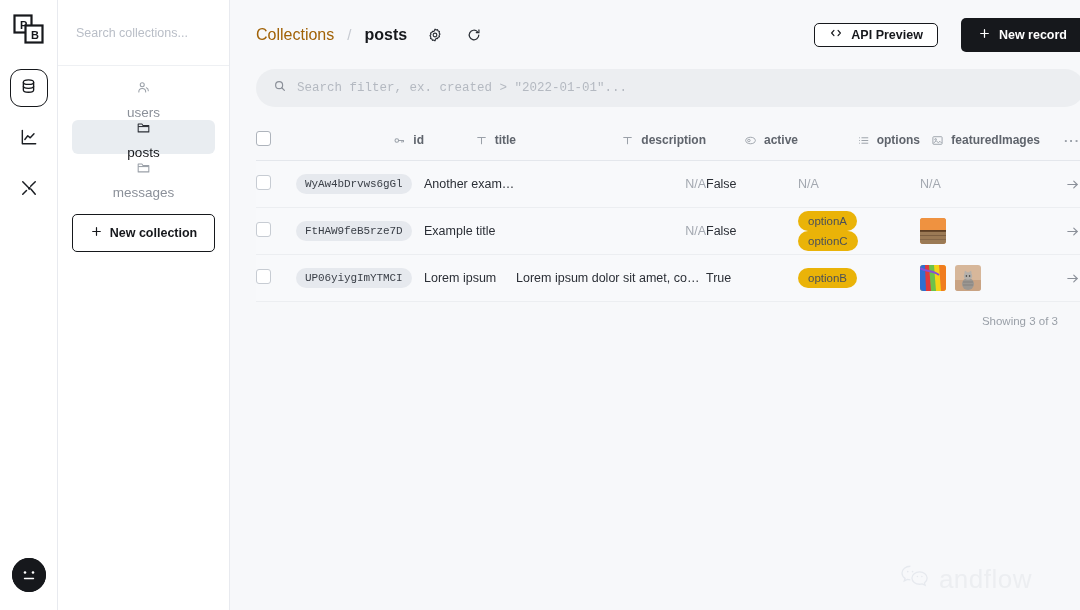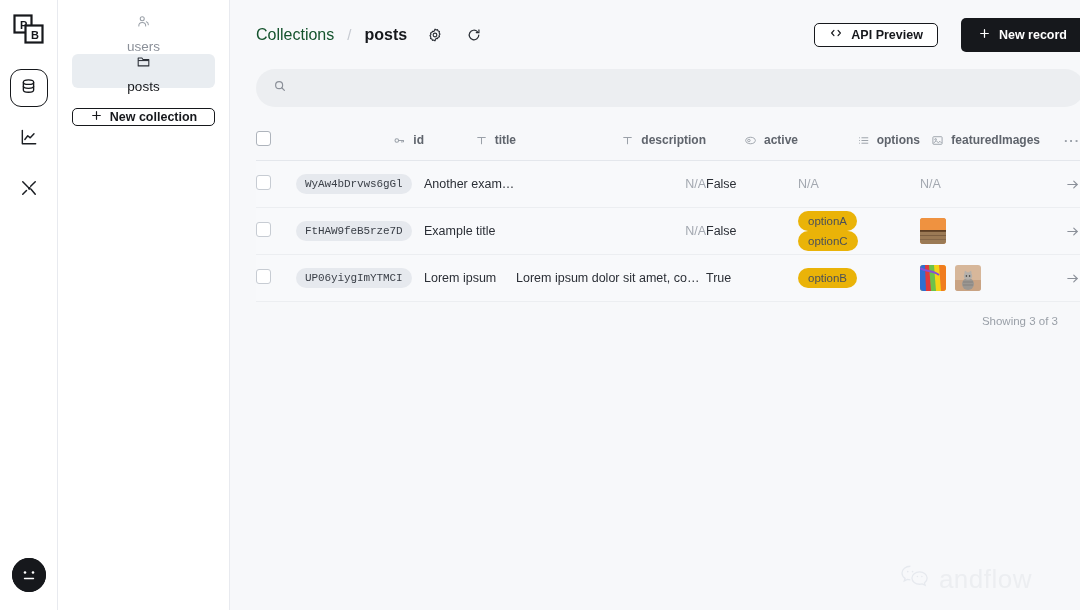--- a/index.html
+++ b/index.html
@@ -59,34 +59,34 @@
   .sb-item {
     display: flex; align-items: center; gap: 10px;
     height: 34px; padding: 0 10px; border-radius: 6px;
     font-size: 13.5px; color: #8b9099; margin-bottom: 6px; flex-direction: column;
   }
   .sb-item.active { background: #e9edf1; color: #16181c; font-weight: 400; }
   .sb-item .ic { display: flex; width: 15px; height: 15px; color: #9aa0a8; }
   .sb-item.active .ic { color: #2b2f36; }
   .new-collection {
     margin: 14px 14px 0 14px;
-    height: 18px; border: 1.6px solid #16181c; border-radius: 5px;
+    height: 38px; border: 1.6px solid #16181c; border-radius: 5px;
     background: #fff; color: #16181c;
     display: flex; align-items: center; justify-content: center; gap: 7px;
     font-size: 12.5px; font-weight: bold;
     font-family: "Liberation Sans", sans-serif;
   }
 
   
   .main { flex: 1; height: 610px; display: flex; flex-direction: column; position: relative; background: #f7f8fa; }
   .topbar {
     height: 69px; display: flex; align-items: center;
     padding: 0 26px; gap: 11px;
   }
-  .crumb { font-size: 16px; color: #14532d; }
+  .crumb { font-size: 16px; color: #a16207; }
   .crumb-sep { font-size: 15px; color: #c6cad1; margin: 0 2px; }
   .crumb-cur { font-size: 16px; color: #16181c; font-weight: bold; }
   .icon-btn { width: 22px; height: 22px; color: #2b2f36; display: flex; align-items: center; justify-content: center; margin-left: 6px; }
   .topbar-spacer { flex: 1; }
   .btn-outline {
     height: 24px; padding: 0 14px; border: 1.6px solid #16181c;
     border-radius: 5px; background: #fff; color: #16181c;
     display: flex; align-items: center; gap: 8px;
     font-size: 12.5px; font-weight: bold;
     font-family: "Liberation Sans", sans-serif;
@@ -217,20 +217,23 @@
       <svg viewBox="0 0 34 34" width="34" height="34">
         <circle cx="17" cy="17" r="17" fill="#16181c"></circle>
         <circle cx="13" cy="14.5" r="1.3" fill="#fff"></circle>
         <circle cx="21" cy="14.5" r="1.3" fill="#fff"></circle>
         <path d="M12.5 20.5h9" stroke="#fff" stroke-width="1.4" stroke-linecap="round"></path>
       </svg>
     </div>
   </div>
 
   <div class="sidebar">
+    <div class="sb-search">
+      <input type="text" placeholder="Search collections..." style="">
+    </div>
 
     <div class="sb-list">
 
       <div class="sb-item">
         <span class="ic">
           <svg viewBox="0 0 24 24" width="15" height="15" fill="none" stroke="currentColor" stroke-width="1.7" stroke-linecap="round" stroke-linejoin="round">
             <circle cx="10" cy="7.5" r="3.2"></circle>
             <path d="M4.5 19c0-3.2 2.5-5.3 5.5-5.3s5.5 2.1 5.5 5.3"></path>
             <path d="M16.5 12.5c2 .6 3.2 2.4 3.2 4.6"></path>
           </svg>
@@ -241,20 +244,29 @@
       <div class="sb-item active">
         <span class="ic">
           <svg viewBox="0 0 24 24" width="15" height="15" fill="none" stroke="currentColor" stroke-width="1.7" stroke-linejoin="round">
             <path d="M3.5 6.5h6l1.6 2.2h9.4v10.3H3.5z"></path>
             <path d="M3.5 10.5h17"></path>
           </svg>
         </span>
         <span>posts</span>
       </div>
 
+      <div class="sb-item">
+        <span class="ic">
+          <svg viewBox="0 0 24 24" width="15" height="15" fill="none" stroke="currentColor" stroke-width="1.7" stroke-linejoin="round">
+            <path d="M3.5 6.5h6l1.6 2.2h9.4v10.3H3.5z"></path>
+            <path d="M3.5 10.5h17"></path>
+          </svg>
+        </span>
+        <span>messages</span>
+      </div>
     </div>
 
     <div class="new-collection">
       <span>
         <svg viewBox="0 0 24 24" width="13" height="13" fill="none" stroke="#16181c" stroke-width="2.2" stroke-linecap="round">
           <path d="M12 5v14M5 12h14"></path>
         </svg>
       </span>
       <span>New collection</span>
     </div>
@@ -304,20 +316,21 @@
     </div>
 
     <div class="filter-wrap">
       <div class="filter">
         <span>
           <svg viewBox="0 0 24 24" width="14" height="14" fill="none" stroke="#8b9099" stroke-width="2" stroke-linecap="round">
             <circle cx="10.5" cy="10.5" r="6"></circle>
             <path d="M15 15l4.5 4.5"></path>
           </svg>
         </span>
+        <input type="text" placeholder="Search filter, ex. created &gt; &quot;2022-01-01&quot;..." style="">
       </div>
     </div>
 
     <div class="table-wrap">
       <table>
         <colgroup>
           <col style="width:40px">
             <col style="width:128px">
             <col style="width:92px">
           <col style="width:190px">

